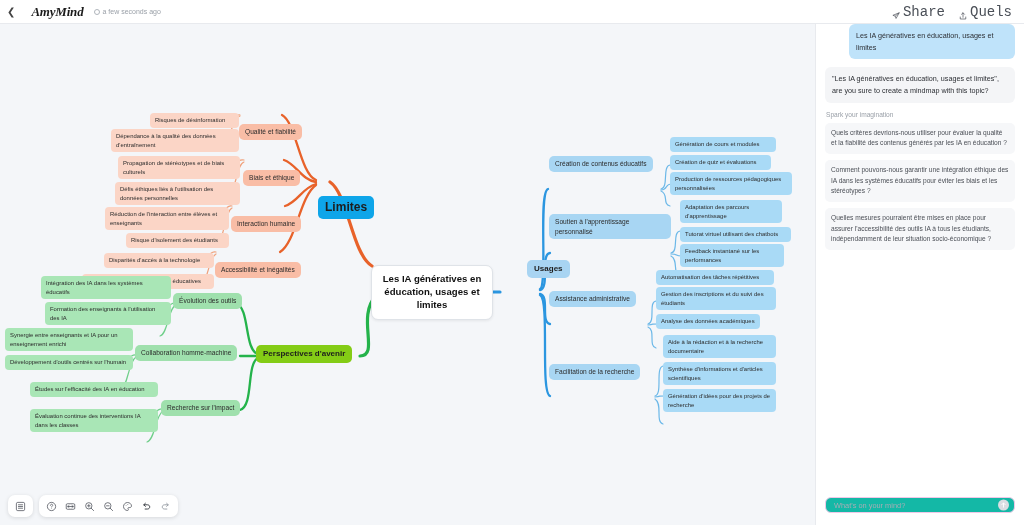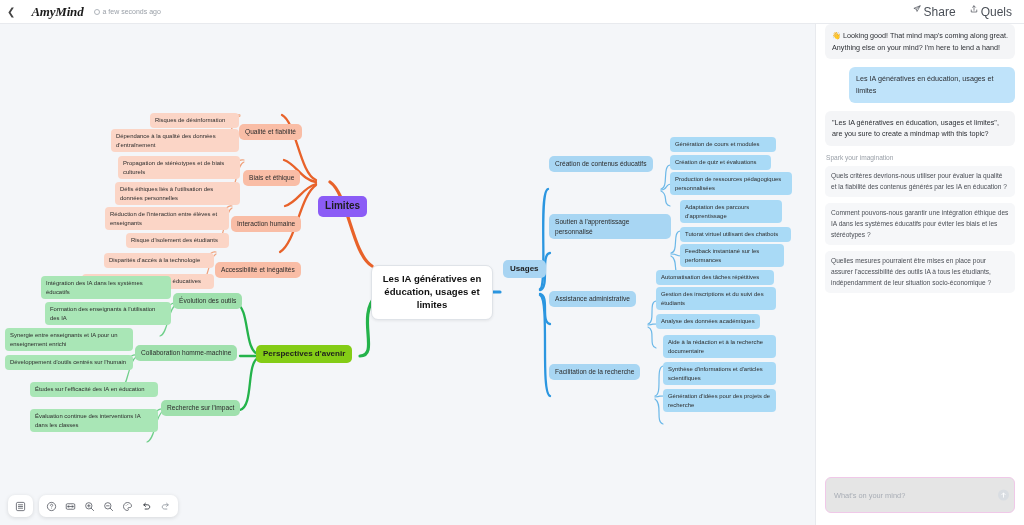--- a/index.html
+++ b/index.html
@@ -22,21 +22,21 @@
   .brand {
     font-family:"Liberation Serif", serif;
     font-style:italic; font-weight:bold; font-size:13px; letter-spacing:-0.2px;
     margin-left:16px; color:#1b1b1b;
   }
   .saved {
     margin-left:11px; font-size:7px; color:#9aa0a8; display:flex; align-items:center; gap:2px;
   }
   .saved .clock { width:6px;height:6px;border:1px solid #b0b5bc;border-radius:50%; display:inline-block;}
   .topbar-right { margin-left:auto; display:flex; align-items:center; gap:14px; margin-right:12px;}
-  .tb-btn { display:flex; align-items:flex-start; gap:3px; font-size:12px; color:#4a4f57; cursor:pointer;}
+  .tb-btn { display:flex; align-items:flex-end; gap:3px; font-size:14px; color:#4a4f57; cursor:pointer;font-family:Liberation Mono, monospace;}
   .tb-btn svg { display:block; }
 
   
   .canvas {
     position:absolute; left:0; top:24px; width:815px; height:501px;
     background:#f4f6f9; overflow:hidden;
   }
   .edges { position:absolute; left:0; top:0; width:815px; height:501px; }
 
   .node {
@@ -54,21 +54,21 @@
   .node.central {
     background:#ffffff;
     border:1px solid #dfe3e8;
     border-radius:7px;
     box-shadow:0 1px 3px rgba(0,0,0,.07);
     font-size:9.6px; font-weight:bold; line-height:1.35;
     text-align:center; color:#111;
     padding:7px 9px;
   }
   
-  .node.l1-orange { background:#8b5cf6; font-size:10px; font-weight:bold; color:#1d1d1d; padding:3px 7px; border-radius:5px;}
+  .node.l1-orange { background:#0ea5e9; font-size:12px; font-weight:bold; color:#1d1d1d; padding:3px 7px; border-radius:5px;}
   .node.l2-orange { background:#f9bda6; font-size:6.6px; padding:3px 6px; border-radius:5px;}
   .node.l3-orange { background:#fbd5c6; font-size:5.9px; padding:3px 5px; border-radius:4px;}
   
   .node.l1-green { background:#84cc16; font-size:8px; font-weight:bold; color:#1d1d1d; padding:3px 7px; border-radius:5px;}
   .node.l2-green { background:#9fe0ad; font-size:6.6px; padding:3px 6px; border-radius:5px;}
   .node.l3-green { background:#a9e6b6; font-size:5.9px; padding:3px 5px; border-radius:4px;}
   
   .node.l1-blue { background:#a8d4f2; font-size:8px; font-weight:bold; color:#1d1d1d; padding:3px 7px; border-radius:5px;}
   .node.l2-blue { background:#a8d6f3; font-size:6.6px; padding:3px 6px; border-radius:5px;}
   .node.l3-blue { background:#a9daf6; font-size:5.9px; padding:3px 5px; border-radius:4px;}
@@ -110,22 +110,22 @@
   }
   .bubble.bot { background:#f4f5f7; }
   .bubble.user { background:#bfe3fa; margin-left:24px; }
   .spark-label { font-size:6.6px; color:#9aa0a8; margin:2px 0 5px 1px;}
   .suggest {
     background:#f6f7f9; border-radius:5px; padding:5px 6px; margin-bottom:6px;
     font-size:6.6px; line-height:1.62; color:#4b4f56; cursor:pointer;
   }
   .chat-footer { padding:8px 9px 12px; }
   .composer {
-    position:relative; height:36px; border:1px solid #f0c8e8; border-radius:6px;
-    background:#e5e5e5; display:flex; align-items:center; padding:0 24px 0 8px;
+    position:relative; height:16px; border:1px solid #f0c8e8; border-radius:6px;
+    background:#14b8a6; display:flex; align-items:center; padding:0 24px 0 8px;
   }
   .composer input {
     border:0; outline:0; background:transparent; width:100%;
     font-family:"Liberation Sans", sans-serif; font-size:7.4px; color:#3a3d42;
   }
   .composer input::placeholder { color:#a8adb5; }
   .send-btn {
     position:absolute; right:5px; top:50%; transform:translateY(-50%);
     width:11px;height:11px;border-radius:50%;background:#d9dde2;
     display:flex;align-items:center;justify-content:center; cursor:pointer;
@@ -258,21 +258,21 @@
     <div class="node l3-green" style="left:45px; top:278px; width:126px;">Formation des enseignants à l'utilisation des IA</div>
 
     <div class="node l2-green" style="left:135px; top:321px;">Collaboration homme-machine</div>
     <div class="node l3-green" style="left:5px; top:304px; width:128px;">Synergie entre enseignants et IA pour un enseignement enrichi</div>
     <div class="node l3-green" style="left:5px; top:331px; width:128px;">Développement d'outils centrés sur l'humain</div>
 
     <div class="node l2-green" style="left:161px; top:376px;">Recherche sur l'impact</div>
     <div class="node l3-green" style="left:30px; top:358px; width:128px;">Études sur l'efficacité des IA en éducation</div>
     <div class="node l3-green" style="left:30px; top:385px; width:128px;">Évaluation continue des interventions IA dans les classes</div>
 
-    <div class="node l1-blue" style="left:503px; top:236px;">Usages</div>
+    <div class="node l1-blue" style="left:527px; top:236px;">Usages</div>
 
     <div class="node l2-blue" style="left:549px; top:132px;">Création de contenus éducatifs</div>
     <div class="node l3-blue" style="left:670px; top:113px; width:106px;">Génération de cours et modules</div>
     <div class="node l3-blue" style="left:670px; top:131px; width:101px;">Création de quiz et évaluations</div>
     <div class="node l3-blue" style="left:670px; top:148px; width:122px;">Production de ressources pédagogiques personnalisées</div>
 
     <div class="node l2-blue" style="left:549px; top:190px; width:122px;">Soutien à l'apprentissage personnalisé</div>
     <div class="node l3-blue" style="left:680px; top:176px; width:102px;">Adaptation des parcours d'apprentissage</div>
     <div class="node l3-blue" style="left:680px; top:203px; width:111px;">Tutorat virtuel utilisant des chatbots</div>
     <div class="node l3-blue" style="left:680px; top:220px; width:104px;">Feedback instantané sur les performances</div>
@@ -343,21 +343,20 @@
             <path d="M9.6 3.3 12 5.6 9.6 7.8"></path>
             </svg>
         </div>
       </div>
     </div>
   </div>
 
   <div class="chat">
 
     <div class="chat-body">
-      <div class="bubble bot">👋 Looking good! That mind map's coming along great. Anything else on your mind? I'm here to lend a hand!</div>
       <div class="bubble user">Les IA génératives en éducation, usages et limites</div>
       <div class="bubble bot">"Les IA génératives en éducation, usages et limites", are you sure to create a mindmap with this topic?</div>
 
       <div class="spark-label">Spark your imagination</div>
       <div class="suggest">Quels critères devrions-nous utiliser pour évaluer la qualité et la fiabilité des contenus générés par les IA en éducation ?</div>
       <div class="suggest">Comment pouvons-nous garantir une intégration éthique des IA dans les systèmes éducatifs pour éviter les biais et les stéréotypes ?</div>
       <div class="suggest">Quelles mesures pourraient être mises en place pour assurer l'accessibilité des outils IA à tous les étudiants, indépendamment de leur situation socio-économique ?</div>
     </div>
 
     <div class="chat-footer">

